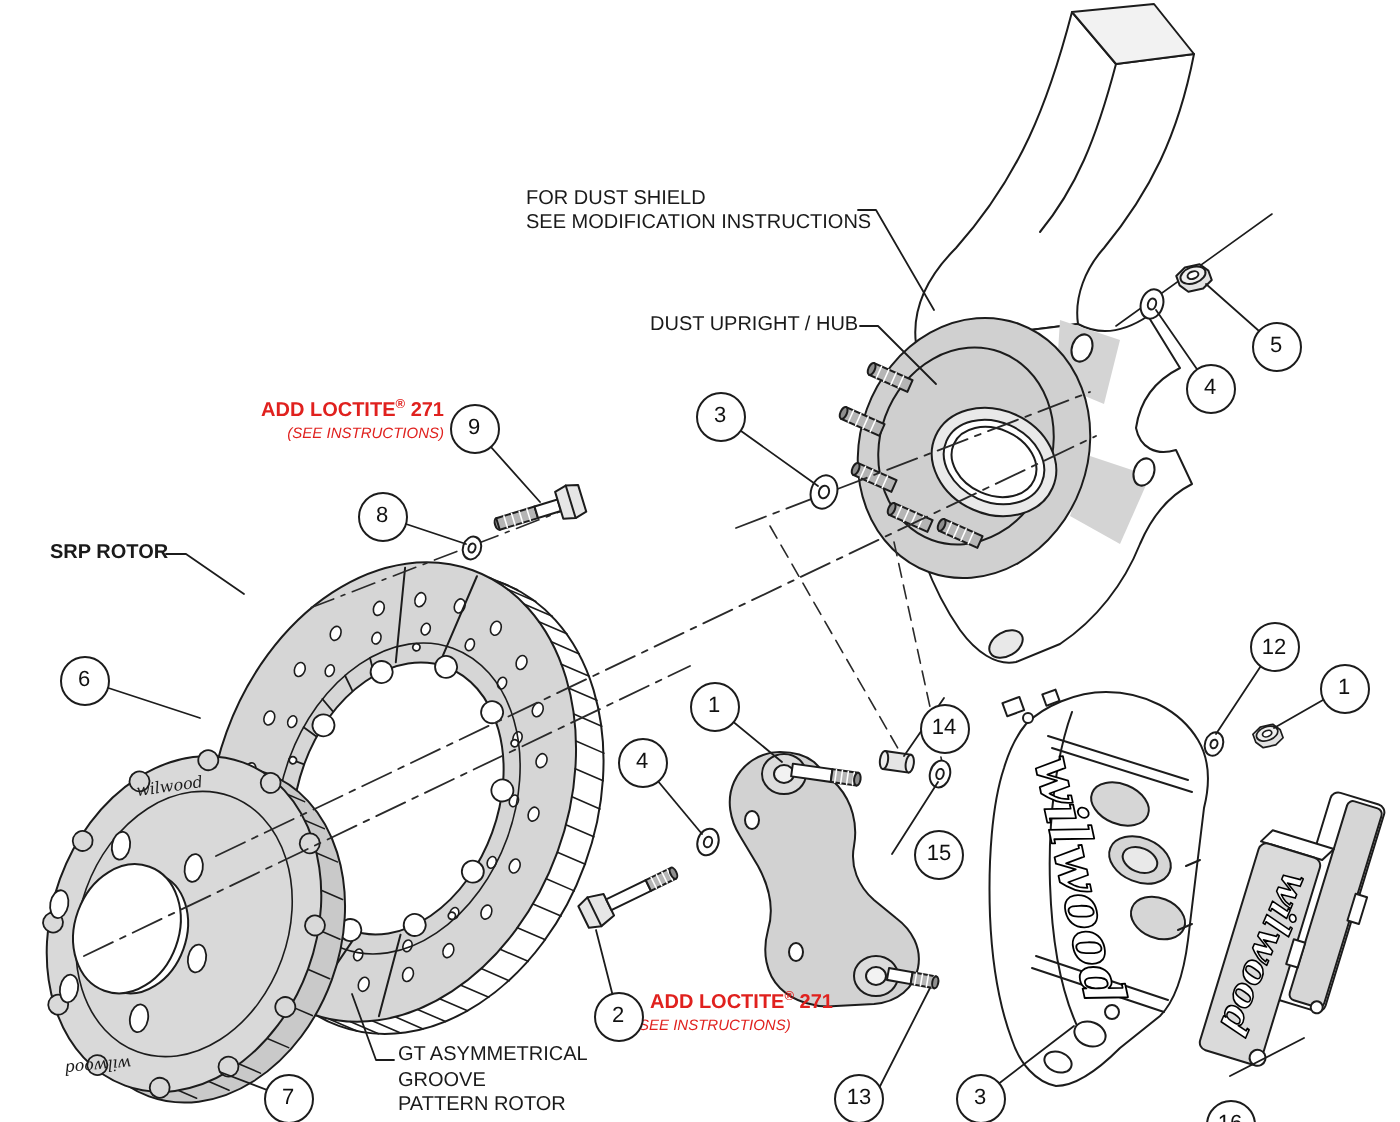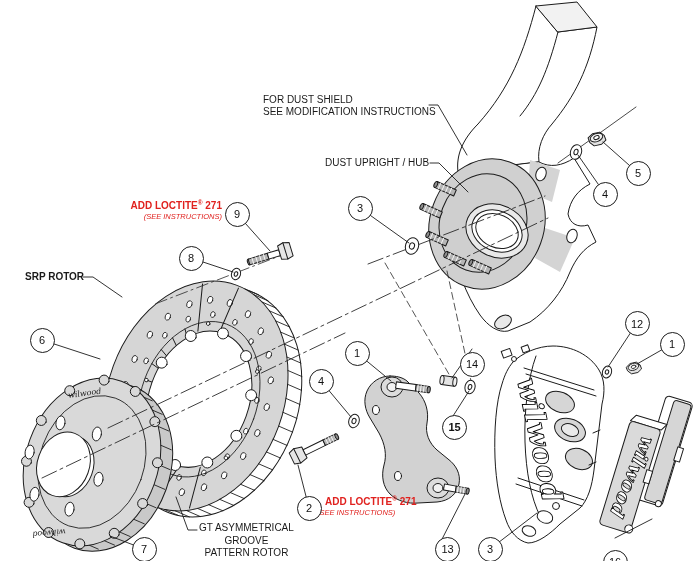--- a/index.html
+++ b/index.html
@@ -328,21 +328,21 @@
 </div>
 
 <div class="lbl" style="left:325px;top:157px;">
   <span>DUST UPRIGHT / HUB</span>
 </div>
 
 <div class="lbl" style="left:25px;top:271px;font-weight:bold;">
   <span>SRP ROTOR</span>
 </div>
 
-<div class="lbl" style="left:199px;top:522px;line-height:12.5px;text-align:center;">
+<div class="lbl" style="left:199px;top:522px;line-height:12.5px;">
   <span class="ln">GT ASYMMETRICAL</span>
   <span class="ln">GROOVE</span>
   <span class="ln">PATTERN ROTOR</span>
 </div>
 
 <div class="lbl alignR" style="left:118px;top:197px;width:104px;">
   <span class="red"><span>ADD LOCTITE</span><span class="reg">®</span> <span>271</span></span>
   <span class="rednote">(SEE INSTRUCTIONS)</span>
 </div>
 
@@ -357,18 +357,18 @@
 <div class="callout" style="left:592.5px;top:181.5px;">4</div>
 <div class="callout" style="left:308.5px;top:368.5px;">4</div>
 <div class="callout" style="left:625.5px;top:160.5px;">5</div>
 <div class="callout" style="left:29.5px;top:327.5px;">6</div>
 <div class="callout" style="left:131.5px;top:536.5px;">7</div>
 <div class="callout" style="left:178.5px;top:245.5px;">8</div>
 <div class="callout" style="left:224.5px;top:201.5px;">9</div>
 <div class="callout" style="left:477.5px;top:536.5px;">3</div>
 <div class="callout" style="left:659.5px;top:331.5px;">1</div>
 <div class="callout" style="left:624.5px;top:311px;">12</div>
-<div class="callout" style="left:435px;top:536.5px;">13</div>
+<div class="callout" style="left:417px;top:536.5px;">13</div>
 <div class="callout" style="left:459.5px;top:336.5px;margin-top:15px;">14</div>
-<div class="callout" style="left:442px;top:414.5px;font-weight:bold;">15</div>
+<div class="callout" style="left:457px;top:414.5px;">15</div>
 <div class="callout" style="left:602.5px;top:525.5px;margin-top:24px;">16</div>
 
 </div>
 
 </body></html>

